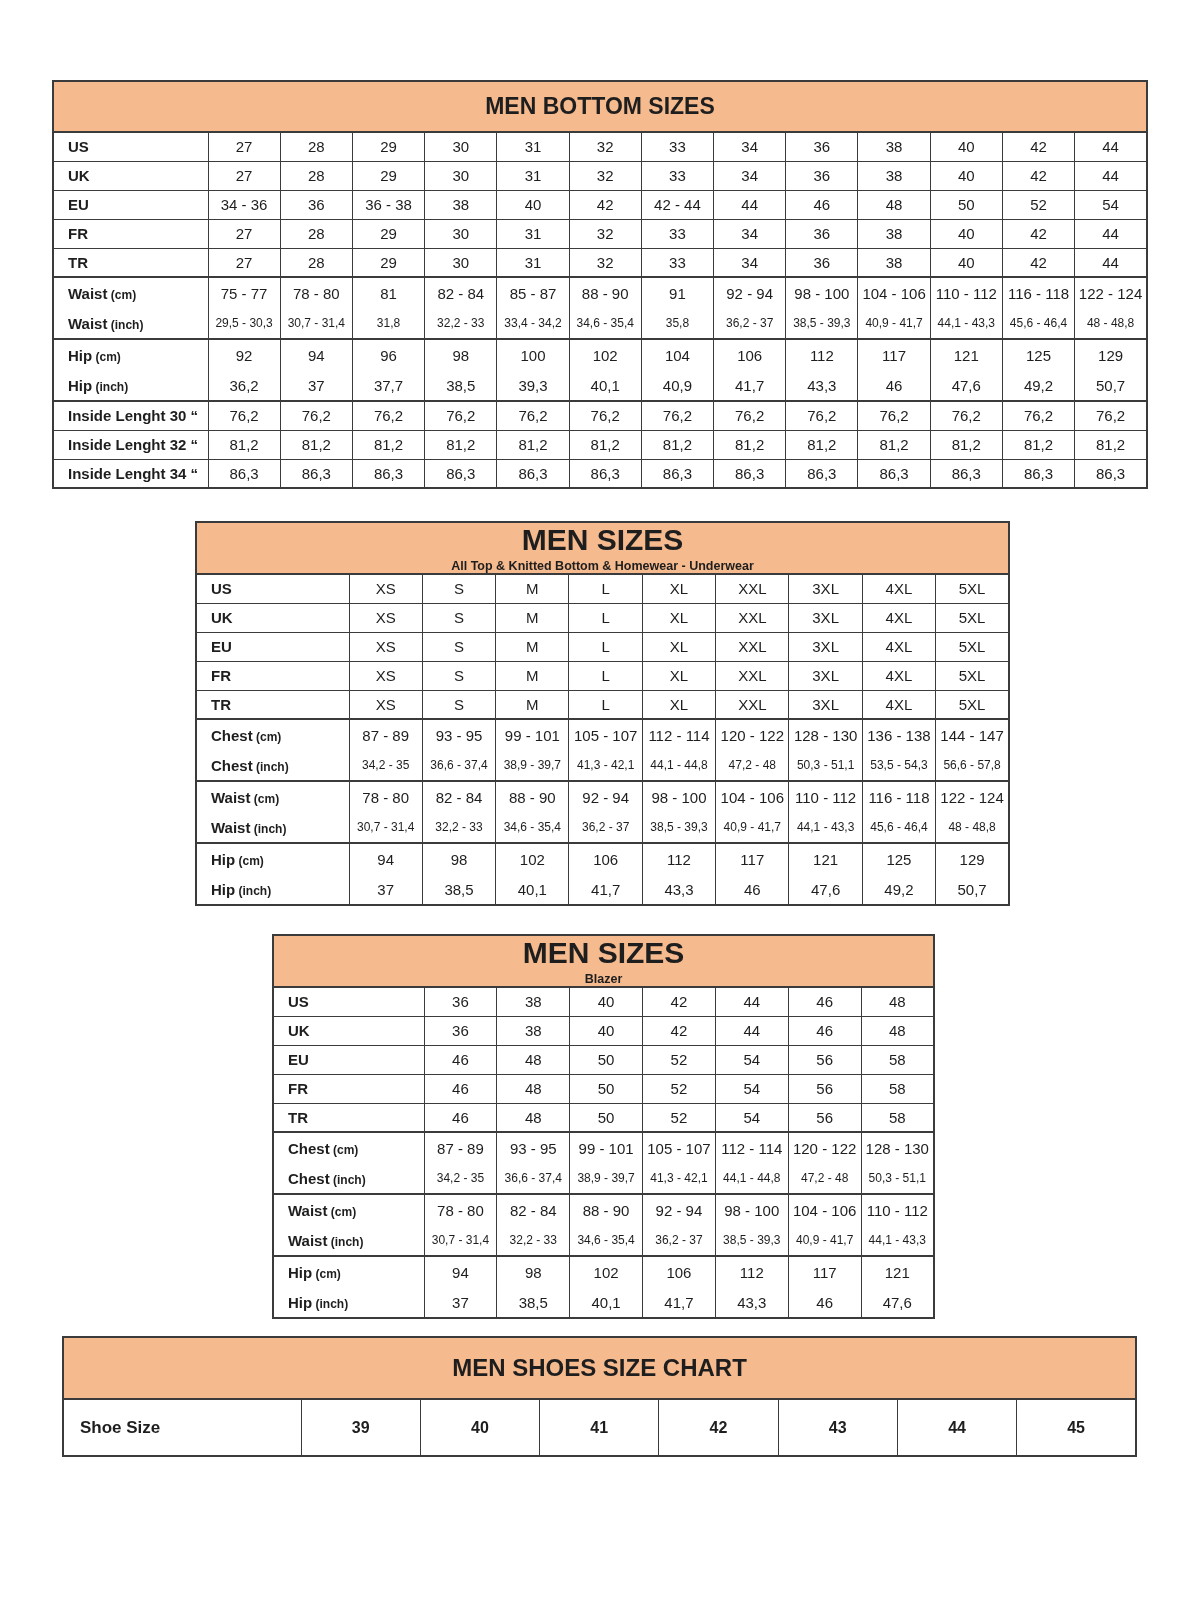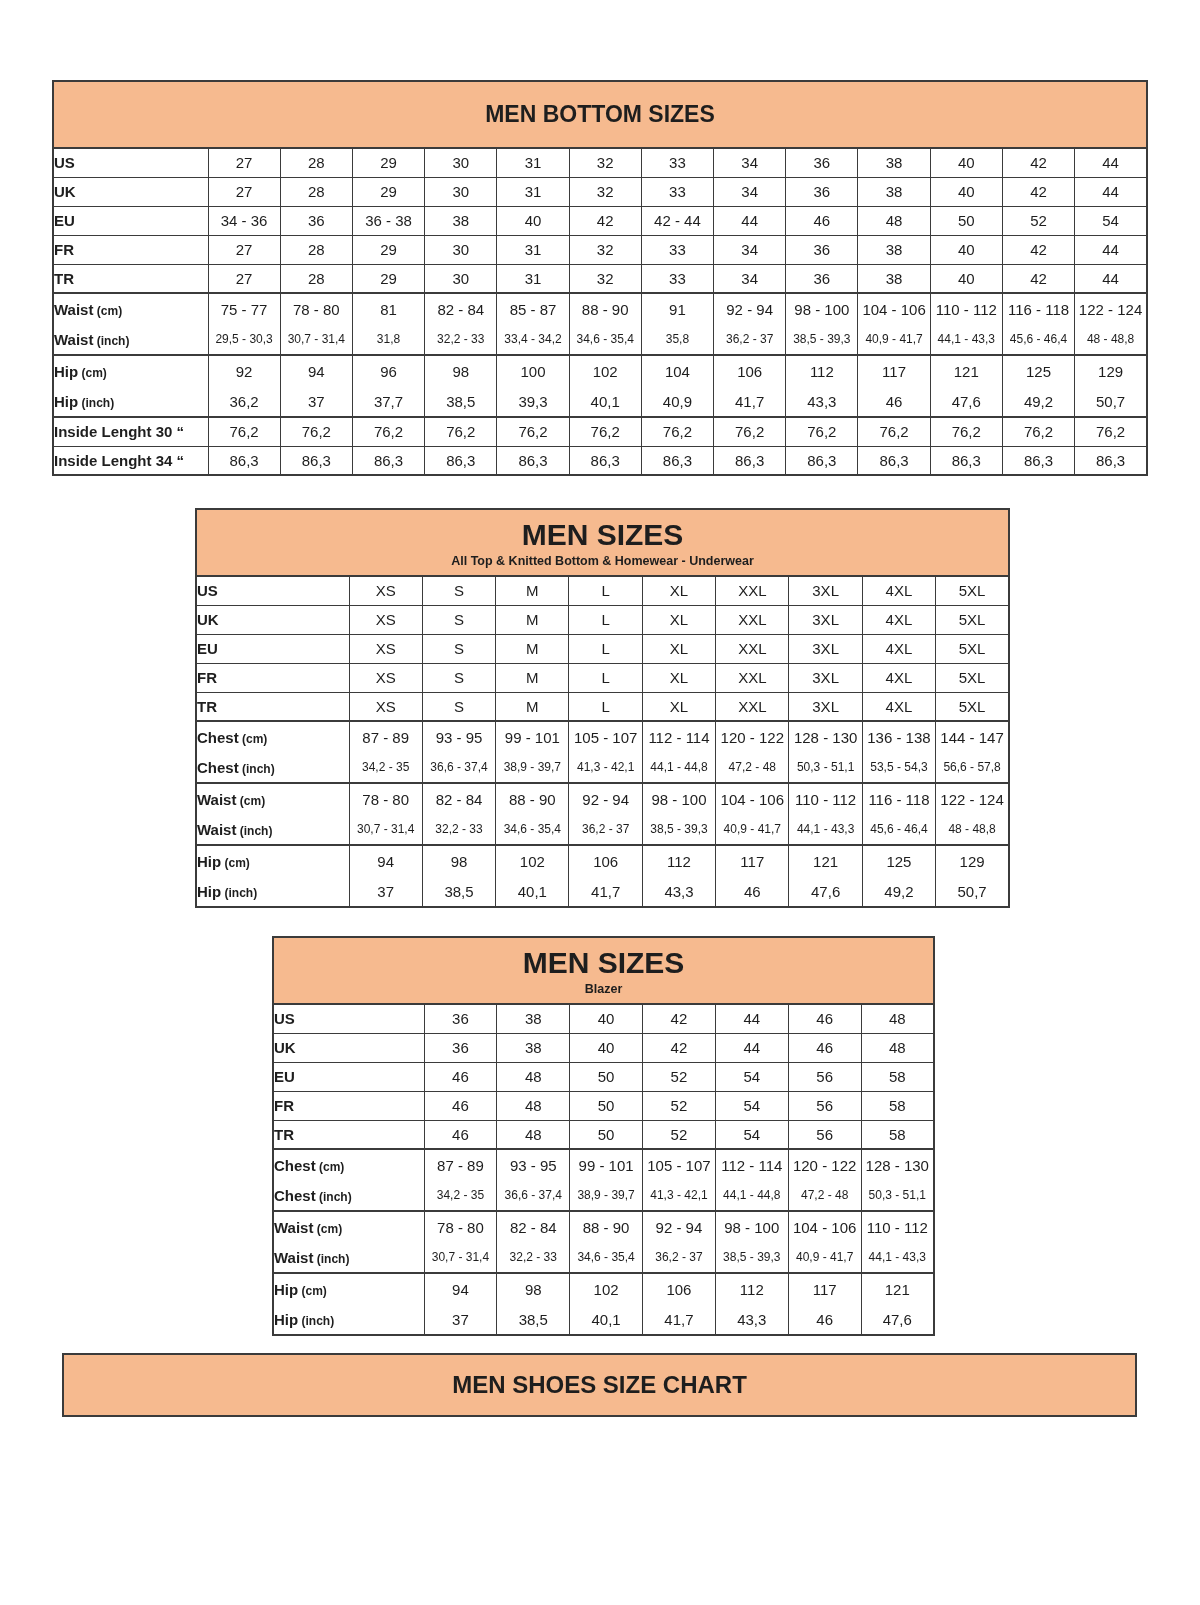--- a/index.html
+++ b/index.html
@@ -18,28 +18,28 @@
     border-collapse:collapse;table-layout:fixed;
     border:2px solid var(--line);
   }
   .size-table th,.size-table td{
     border-left:1px solid var(--line);
     border-top:1px solid var(--line);
     padding:0;white-space:nowrap;overflow:hidden;
   }
   .size-table thead th{
     border:none;background:var(--peach);
-    height:67px;text-align:center;vertical-align:middle;
+    height:51px;text-align:center;vertical-align:middle;
   }
   .tbl-title{font-weight:bold;font-size:23px;line-height:1.1;}
   .tbl-subtitle{font-weight:bold;font-size:12.5px;margin-top:3px;}
   .size-table tbody tr{height:29px;}
   .size-table tbody tr.pair{height:31px;}
   .size-table tbody th{
-    text-align:left;font-size:15px;font-weight:bold;
+    text-align:left;padding-left:14px;font-size:15px;font-weight:bold;
   }
   .size-table tbody td{text-align:center;font-size:15px;font-weight:normal;}
   .size-table tr.pair-next th,.size-table tr.pair-next td{border-top:none;}
   .size-table tr.group-start th,.size-table tr.group-start td{border-top:2px solid var(--line);}
   .size-table tr.small-vals td{font-size:12px;}
   .size-table tr.bold-vals td{font-weight:bold;}
   .unit{font-size:12px;}
 
   
   #t0{margin:80px 0 0 52px;width:1096px;}
@@ -242,20 +242,36 @@
         <td>76,2</td>
         <td>76,2</td>
         <td>76,2</td>
         <td>76,2</td>
         <td>76,2</td>
         <td>76,2</td>
         <td>76,2</td>
         <td>76,2</td>
       </tr>
       <tr>
+        <th><span>Inside Lenght 32 “</span></th>
+        <td>81,2</td>
+        <td>81,2</td>
+        <td>81,2</td>
+        <td>81,2</td>
+        <td>81,2</td>
+        <td>81,2</td>
+        <td>81,2</td>
+        <td>81,2</td>
+        <td>81,2</td>
+        <td>81,2</td>
+        <td>81,2</td>
+        <td>81,2</td>
+        <td>81,2</td>
+      </tr>
+      <tr>
         <th><span>Inside Lenght 34 “</span></th>
         <td>86,3</td>
         <td>86,3</td>
         <td>86,3</td>
         <td>86,3</td>
         <td>86,3</td>
         <td>86,3</td>
         <td>86,3</td>
         <td>86,3</td>
         <td>86,3</td>
@@ -569,14 +585,24 @@
       <col>
     </colgroup>
   <thead>
     <tr>
       <th class="title-cell" colspan="8">
         <div class="tbl-title">MEN SHOES SIZE CHART</div>
       </th>
     </tr>
   </thead>
   <tbody>
+      <tr class="group-start bold-vals">
+        <th><span>Shoe Size</span></th>
+        <td>39</td>
+        <td>40</td>
+        <td>41</td>
+        <td>42</td>
+        <td>43</td>
+        <td>44</td>
+        <td>45</td>
+      </tr>
     </tbody>
 </table>
 
 </body></html>

